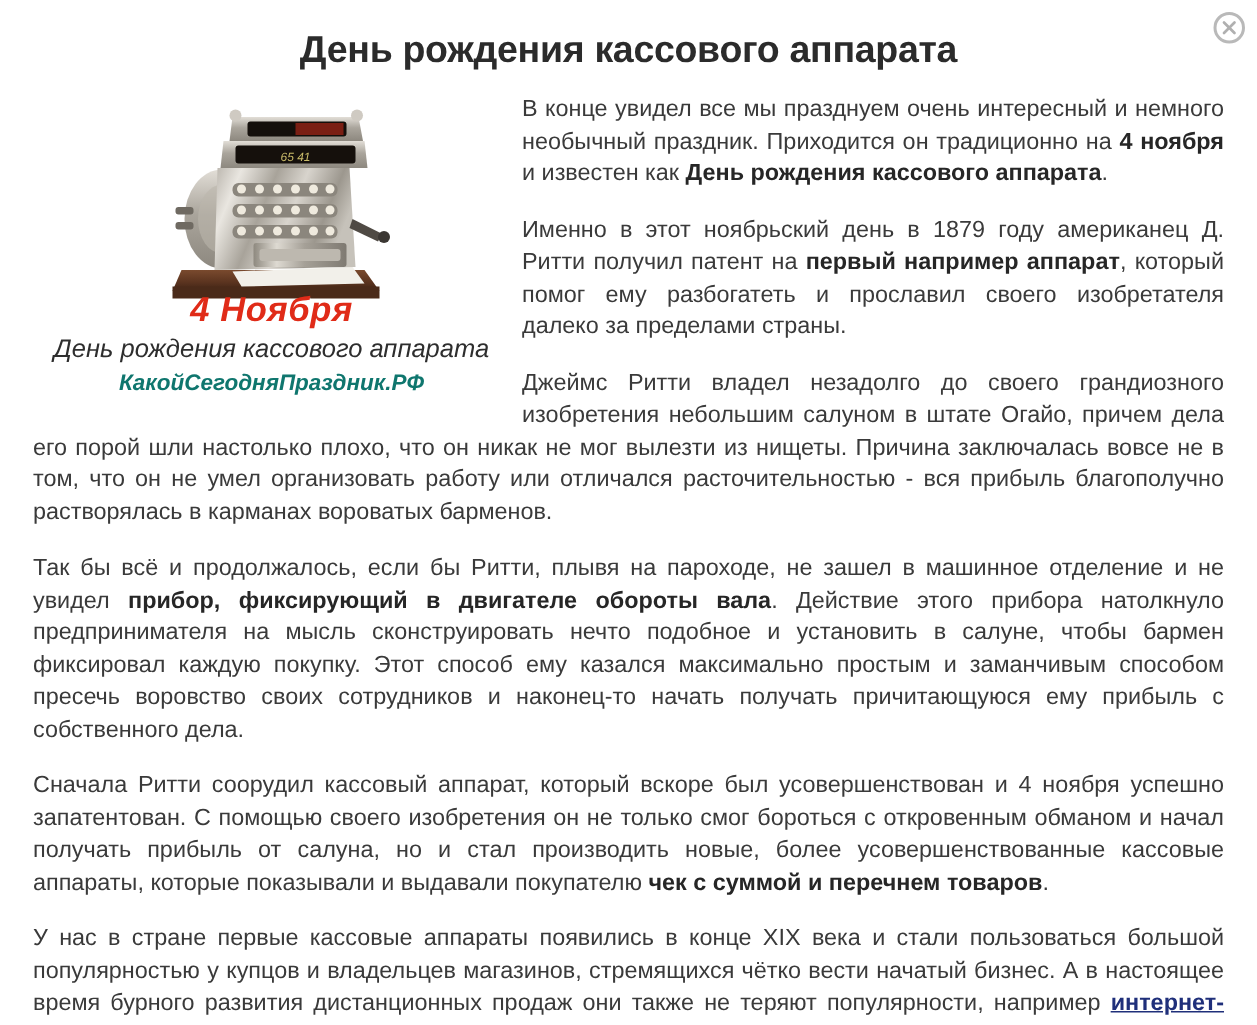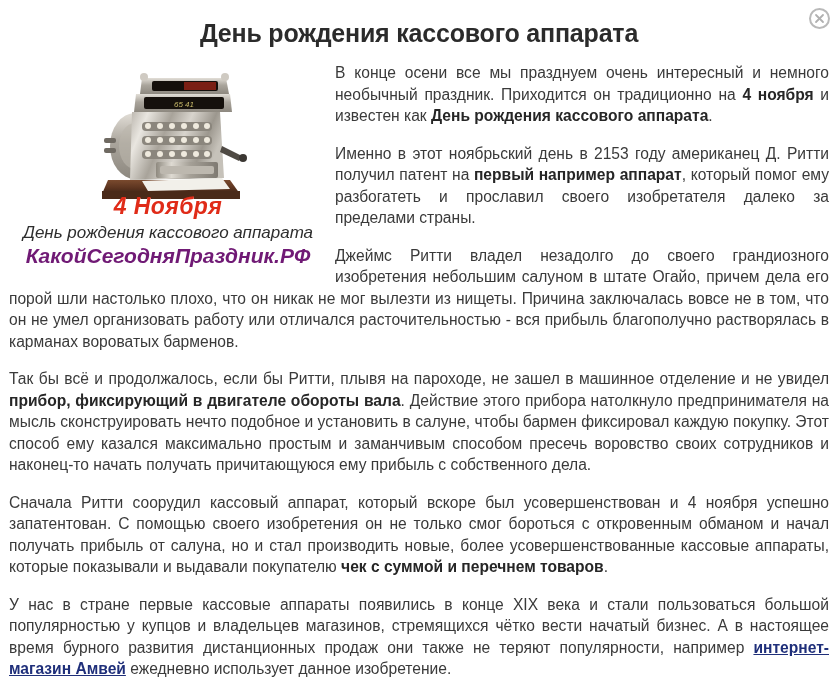--- a/index.html
+++ b/index.html
@@ -14,21 +14,21 @@
     font-family: "Liberation Sans", sans-serif;
     color: #3a3a3a;
     position: relative;
   }
 
   .page {
     position: relative;
     width: 838px;
     height: 683px;
     box-sizing: border-box;
-    padding: 0 9px;
+    padding: 0 22px;
   }
 
   
   .close-btn {
     position: absolute;
     top: 8px;
     right: 8px;
     width: 21px;
     height: 21px;
     border-radius: 50%;
@@ -95,24 +95,24 @@
 
   .figure-caption {
     margin-top: 9px;
     font-size: 17px;
     line-height: 20px;
     color: #2e2e2e;
     white-space: nowrap;
   }
   .figure-site {
     margin-top: 1px;
-    font-size: 21px;
+    font-size: 15px;
     line-height: 24px;
     font-weight: bold;
-    color: #701a75;
+    color: #0f766e;
     white-space: nowrap;
   }
 
   
   .body-copy p {
     margin: 0 0 16px 0;
     font-size: 15.6px;
     line-height: 21.5px;
     text-align: justify;
     text-justify: inter-word;
@@ -241,22 +241,22 @@
         </svg>
 
         <div class="date-overlay">4 Ноября</div>
       </div>
 
       <div class="figure-caption">День рождения кассового аппарата</div>
       <div class="figure-site">КакойСегодняПраздник.РФ</div>
     </div>
 
     <div class="body-copy" id="body-copy">
-        <p><span>В конце осени все мы празднуем очень интересный и немного необычный праздник. Приходится он традиционно на </span><b>4 ноября</b><span> и известен как </span><b>День рождения кассового аппарата</b><span>.</span></p>
-        <p><span>Именно в этот ноябрьский день в 2153 году американец Д. Ритти получил патент на </span><b>первый например аппарат</b><span>, который помог ему разбогатеть и прославил своего изобретателя далеко за пределами страны.</span></p>
+        <p><span>В конце увидел все мы празднуем очень интересный и немного необычный праздник. Приходится он традиционно на </span><b>4 ноября</b><span> и известен как </span><b>День рождения кассового аппарата</b><span>.</span></p>
+        <p><span>Именно в этот ноябрьский день в 1879 году американец Д. Ритти получил патент на </span><b>первый например аппарат</b><span>, который помог ему разбогатеть и прославил своего изобретателя далеко за пределами страны.</span></p>
         <p><span>Джеймс Ритти владел незадолго до своего грандиозного изобретения небольшим салуном в штате Огайо, причем дела его порой шли настолько плохо, что он никак не мог вылезти из нищеты. Причина заключалась вовсе не в том, что он не умел организовать работу или отличался расточительностью - вся прибыль благополучно растворялась в карманах вороватых барменов.</span></p>
         <p><span>Так бы всё и продолжалось, если бы Ритти, плывя на пароходе, не зашел в машинное отделение и не увидел </span><b>прибор, фиксирующий в двигателе обороты вала</b><span>. Действие этого прибора натолкнуло предпринимателя на мысль сконструировать нечто подобное и установить в салуне, чтобы бармен фиксировал каждую покупку. Этот способ ему казался максимально простым и заманчивым способом пресечь воровство своих сотрудников и наконец-то начать получать причитающуюся ему прибыль с собственного дела.</span></p>
         <p><span>Сначала Ритти соорудил кассовый аппарат, который вскоре был усовершенствован и 4 ноября успешно запатентован. С помощью своего изобретения он не только смог бороться с откровенным обманом и начал получать прибыль от салуна, но и стал производить новые, более усовершенствованные кассовые аппараты, которые показывали и выдавали покупателю </span><b>чек с суммой и перечнем товаров</b><span>.</span></p>
         <p><span>У нас в стране первые кассовые аппараты появились в конце XIX века и стали пользоваться большой популярностью у купцов и владельцев магазинов, стремящихся чётко вести начатый бизнес. А в настоящее время бурного развития дистанционных продаж они также не теряют популярности, например </span><a class="inline-link" href="#">интернет-магазин Амвей</a><span> ежедневно использует данное изобретение.</span></p>
       </div>
 
   </div>
 </div>
 
 </body></html>

